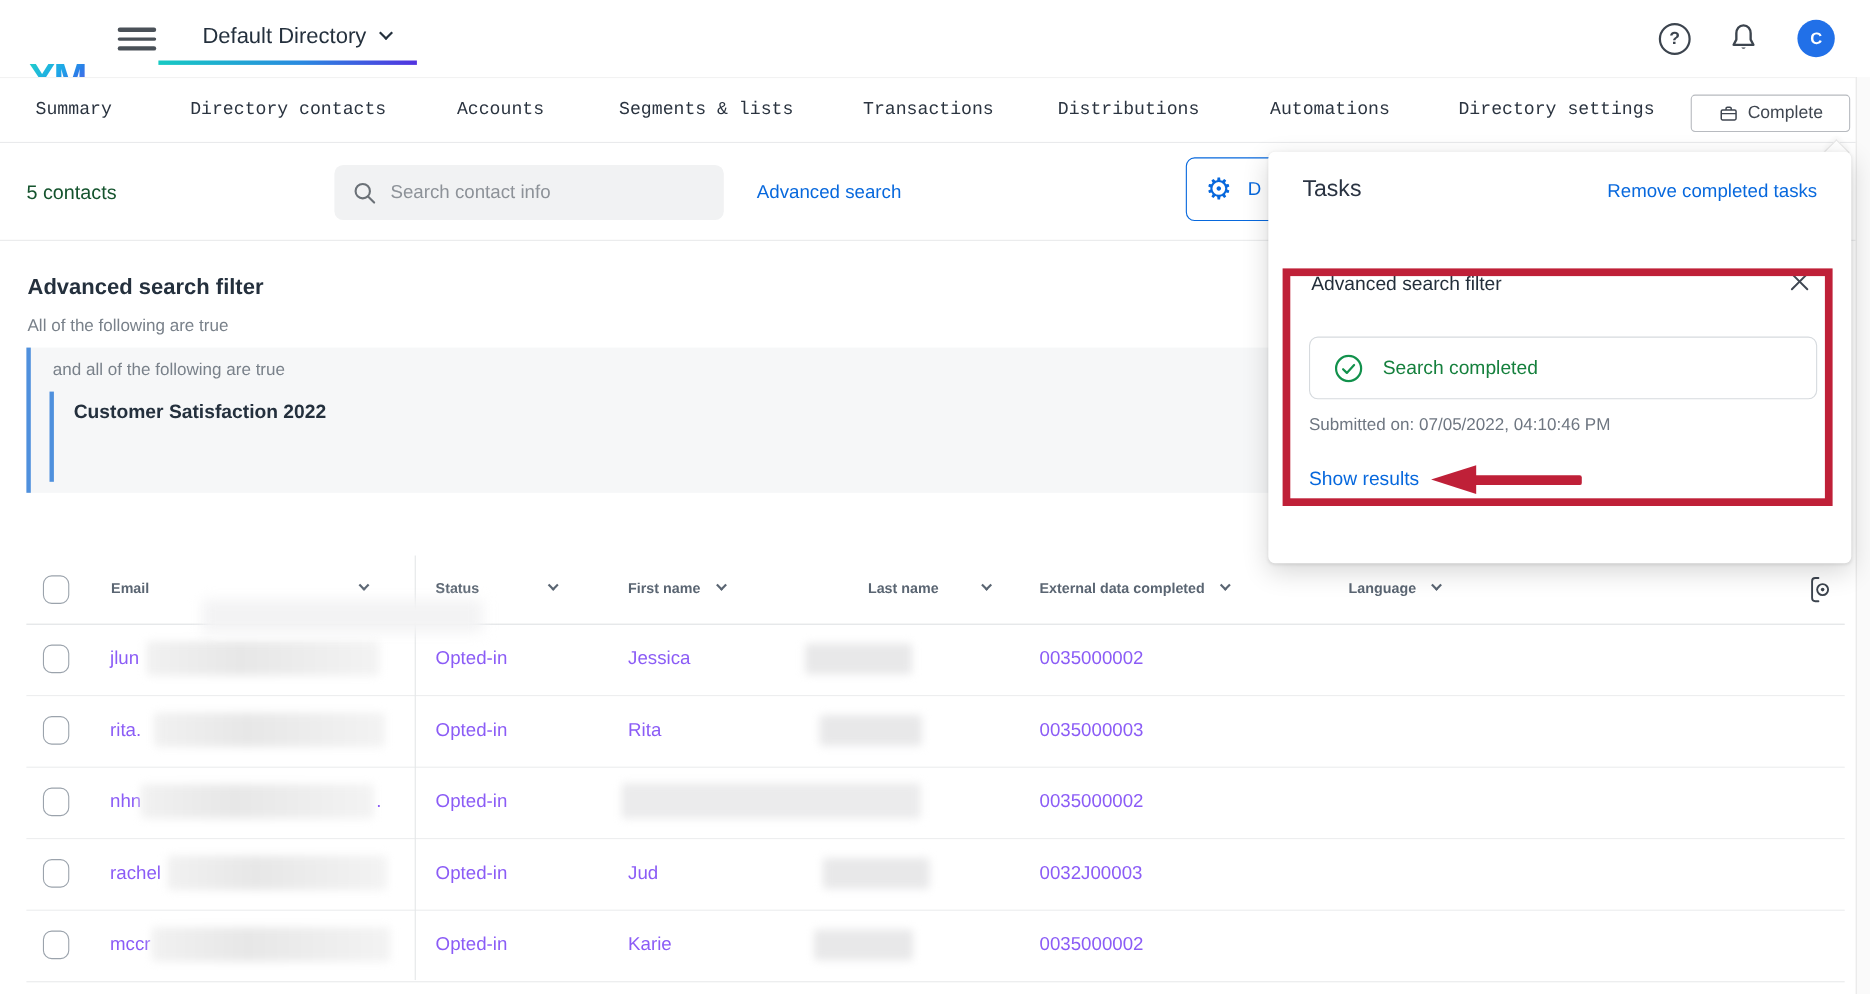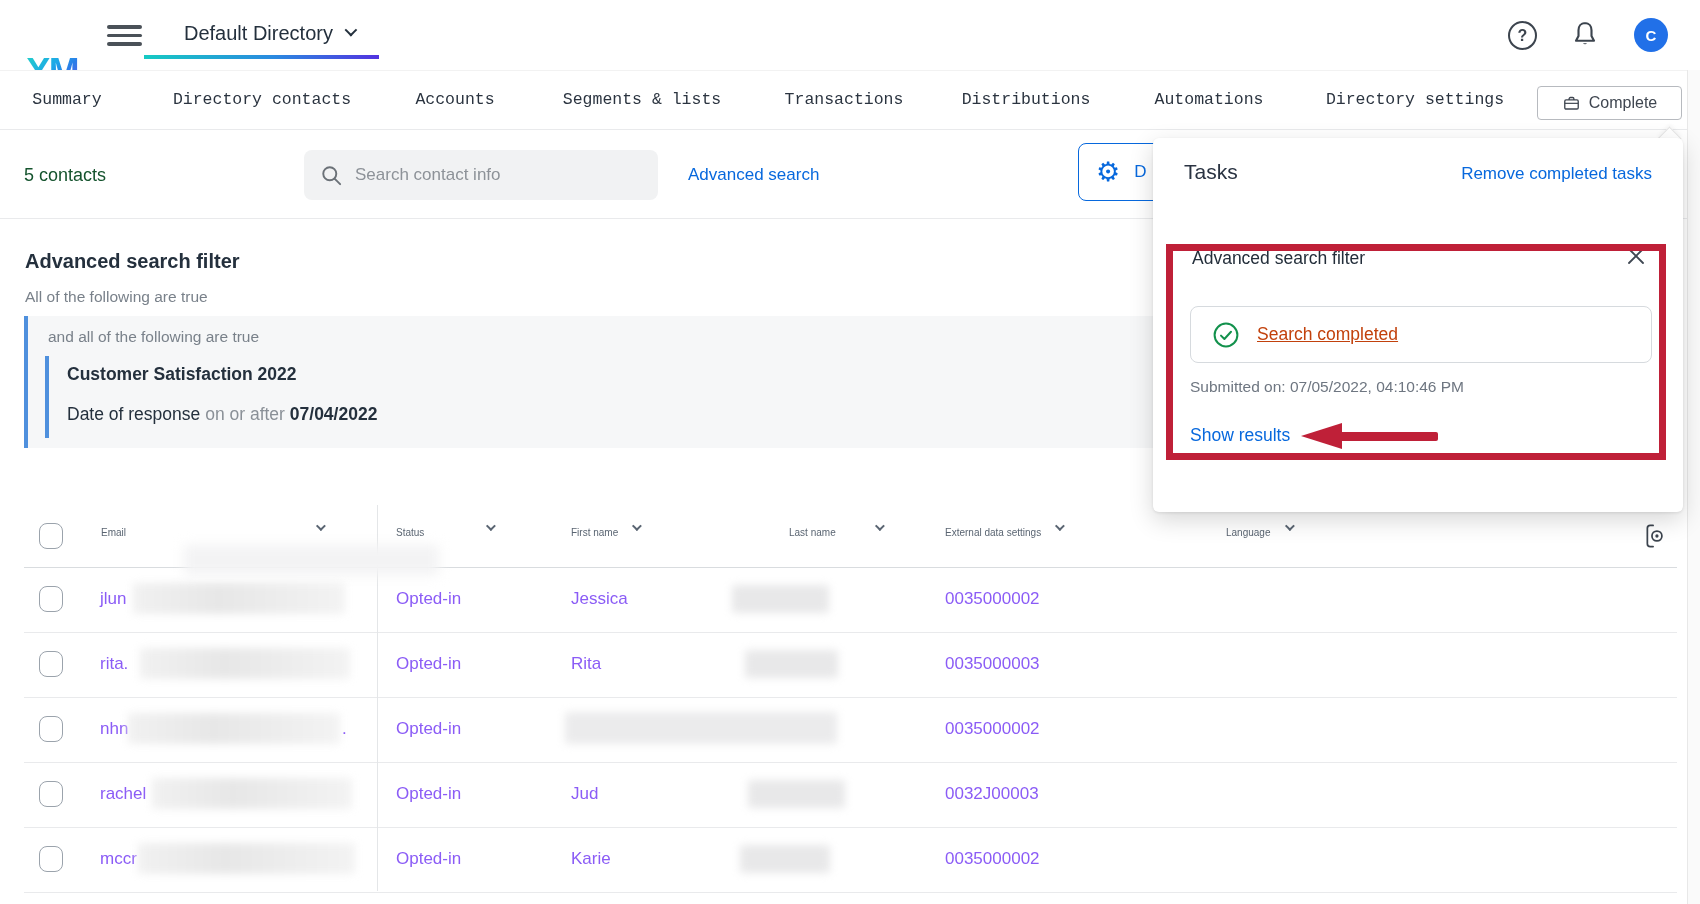--- a/index.html
+++ b/index.html
@@ -51,40 +51,40 @@
   .filter-root-cond { position:absolute; left:25px; top:288px; font-size:15.5px; color:#79818a; }
   .filter-box { position:absolute; left:24px; top:316px; width:1653px; height:132px; background:#f6f7f8; border-left:4px solid #4f90dd; }
   .filter-group-cond { position:absolute; left:20px; top:12px; font-size:15.5px; color:#79818a; }
   .filter-inner { position:absolute; left:17px; top:40px; bottom:10px; width:1630px; border-left:4px solid #4f90dd; }
   .filter-line1 { position:absolute; left:18px; top:8px; font-size:17.5px; font-weight:700; color:#24303d; }
   .filter-line2 { position:absolute; left:18px; top:48px; font-size:17.5px; color:#24303d; }
   .filter-line2 .op { color:#8a9097; } .filter-line2 .val { font-weight:700; }
   
   .tbl-col-divider { position:absolute; left:377px; top:505px; width:1px; height:386px; background:#e4e6e8; }
   .tbl-header { position:absolute; left:24px; top:505px; width:1653px; height:63px; border-bottom:1px solid #d9dcdf; background:#fff; }
-  .th { position:absolute; top:22px; font-size:10px; font-weight:400; color:#5a6572; display:flex; gap:14px; align-items:flex-start; cursor:pointer; }
+  .th { position:absolute; top:22px; font-size:13px; font-weight:700; color:#5a6572; display:flex; gap:14px; align-items:center; cursor:pointer; }
   .th .chev { width:7px; height:7px; border-width:2px; color:#5a6572; margin-top:-3px; }
   .checkbox { position:absolute; width:24px; height:26px; border:1.5px solid #9ba3ac; border-radius:8px; background:#fff; cursor:pointer; }
   .col-icon-btn { position:absolute; left:1620px; top:18px; cursor:pointer; }
   .row { position:absolute; left:24px; width:1653px; height:65px; background:#fff; border-bottom:1px solid #e9eaec; }
   .cell { position:absolute; top:21px; font-size:17px; color:#8b5cf6; white-space:nowrap; }
   .blur-chip { position:absolute; border-radius:3px; background:linear-gradient(90deg,#f1f1f1,#e7e7e7 40%,#f3f3f3); filter:blur(4px); }
   .hdr-blur { position:absolute; left:160px; top:40px; width:255px; height:30px; background:#f3f3f4; filter:blur(6px); border-radius:3px; z-index:3; }
   
   .popup { position:absolute; left:1153px; top:138px; width:530px; height:374px; background:#fff; border-radius:6px; z-index:10;
     box-shadow:0 1px 3px rgba(0,0,0,.09), 0 8px 24px rgba(0,0,0,.16); }
   .popup-caret { position:absolute; left:1661px; top:130px; width:17px; height:17px; background:#fff; transform:rotate(45deg);
     border-left:1px solid #e6e6e6; border-top:1px solid #e6e6e6; z-index:9; box-shadow:-2px -2px 4px rgba(0,0,0,.04); }
   .popup-title { position:absolute; left:31px; top:22px; font-size:21px; font-weight:500; color:#2a3342; }
   .popup-remove-link { position:absolute; right:31px; top:26px; font-size:17px; color:#0768dd; cursor:pointer; }
   .task-name { position:absolute; left:39px; top:110px; font-size:17.5px; color:#232e3a; }
   .task-close { position:absolute; right:37px; top:108px; width:20px; height:20px; cursor:pointer; }
   .task-status-box { position:absolute; left:37px; top:168px; width:462px; height:57px; border:1px solid #d6dade; border-radius:8px;
     display:flex; align-items:center; padding-left:22px; gap:18px; }
-  .task-status-label { font-size:17.5px; color:#c2410c;text-decoration:underline; }
+  .task-status-label { font-size:17.5px; color:#15803d; }
   .task-submitted { position:absolute; left:37px; top:240px; font-size:15.5px; color:#6e7681; }
   .task-show-results { position:absolute; left:37px; top:287px; font-size:17.5px; color:#0768dd; cursor:pointer; }
   
   .annot-rect { position:absolute; left:1166px; top:244px; width:500px; height:216px; border:7px solid #bf2038; z-index:12; pointer-events:none; }
   .annot-arrow-shaft { position:absolute; left:1340px; top:432px; width:98px; height:9px; background:#bf2038; border-radius:2px; z-index:12; pointer-events:none; }
   .annot-arrow-head { position:absolute; left:1301px; top:423px; width:0; height:0; border-top:13px solid transparent;
     border-bottom:13px solid transparent; border-right:41px solid #bf2038; z-index:12; pointer-events:none; }
   
   .right-gutter { position:absolute; left:1687px; top:70px; width:13px; height:834px; background:#fafafa; border-left:1px solid #e8e8e8; z-index:1; }
 </style>
@@ -168,25 +168,20 @@
     <span class="gear-glyph">⚙</span>
     <span>D</span>
   </div>
 
   <div class="filter-title">Advanced search filter</div>
   <div class="filter-root-cond">All of the following are true</div>
   <div class="filter-box">
     <div class="filter-group-cond">and all of the following are true</div>
     <div class="filter-inner">
       <div class="filter-line1">Customer Satisfaction 2022</div>
-      <div class="filter-line2">
-        <span>Date of response</span>
-        <span class="op"> <span>on or after</span> </span>
-        <span class="val">07/04/2022</span>
-      </div>
     </div>
   </div>
 
   <div class="tbl-header">
     <div class="checkbox" style="left:15px; top:18px;"></div>
     <div class="th" style="left:77px;">
         <span>Email</span>
         <span class="chev" style="margin-left:176px;"></span>
       </div>
     <div class="th" style="left:372px;gap:22px;">
@@ -195,21 +190,21 @@
       </div>
     <div class="th" style="left:547px;">
         <span>First name</span>
         <span class="chev"></span>
       </div>
     <div class="th" style="left:724px;margin-left:41px;">
         <span>Last name</span>
         <span class="chev" style="margin-left:25px;"></span>
       </div>
     <div class="th" style="left:921px;">
-        <span>External data settings</span>
+        <span>External data completed</span>
         <span class="chev"></span>
       </div>
     <div class="th" style="left:1202px;">
         <span>Language</span>
         <span class="chev"></span>
       </div>
     <div class="col-icon-btn">
       <svg viewBox="0 0 24 27" width="23" height="26">
         <path d="M9.5 2.5 H6.5 a3 3 0 0 0 -3 3 V21.5 a3 3 0 0 0 3 3 H9.5" fill="none" stroke="#3c444e" stroke-width="1.8" stroke-linecap="round"></path>
         <circle cx="13.5" cy="13.5" r="5.2" fill="none" stroke="#3c444e" stroke-width="1.8"></circle>

